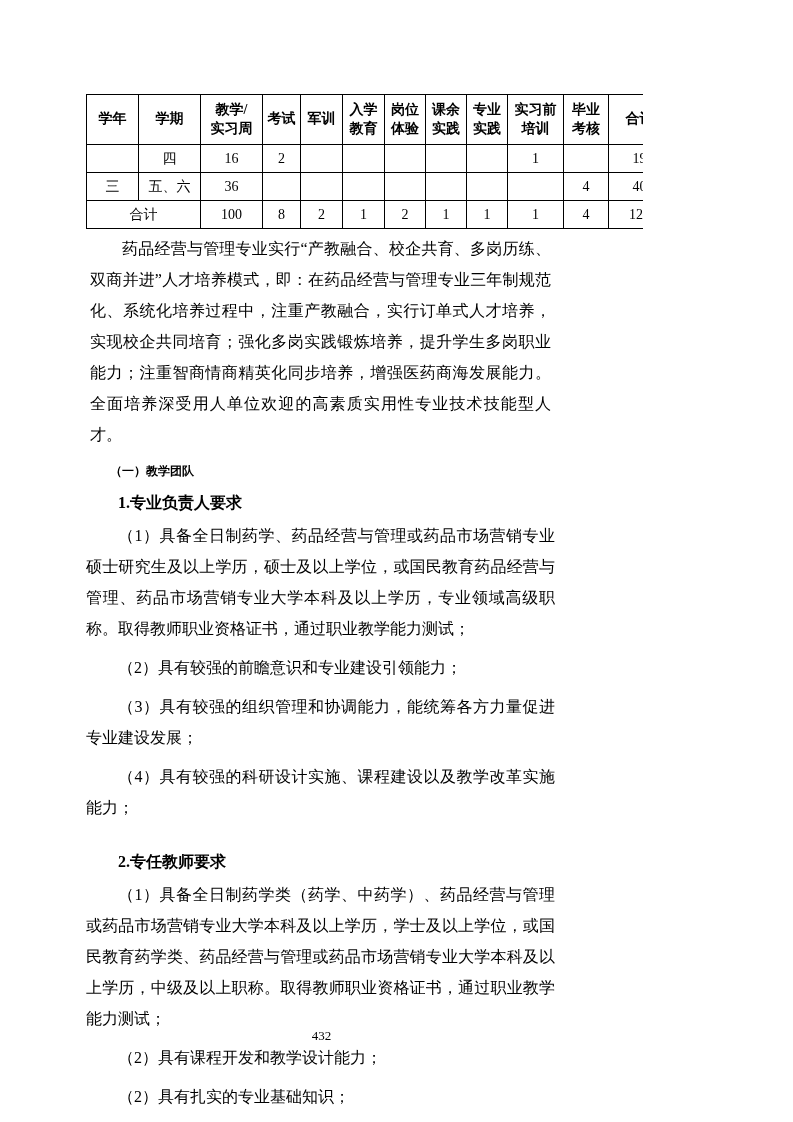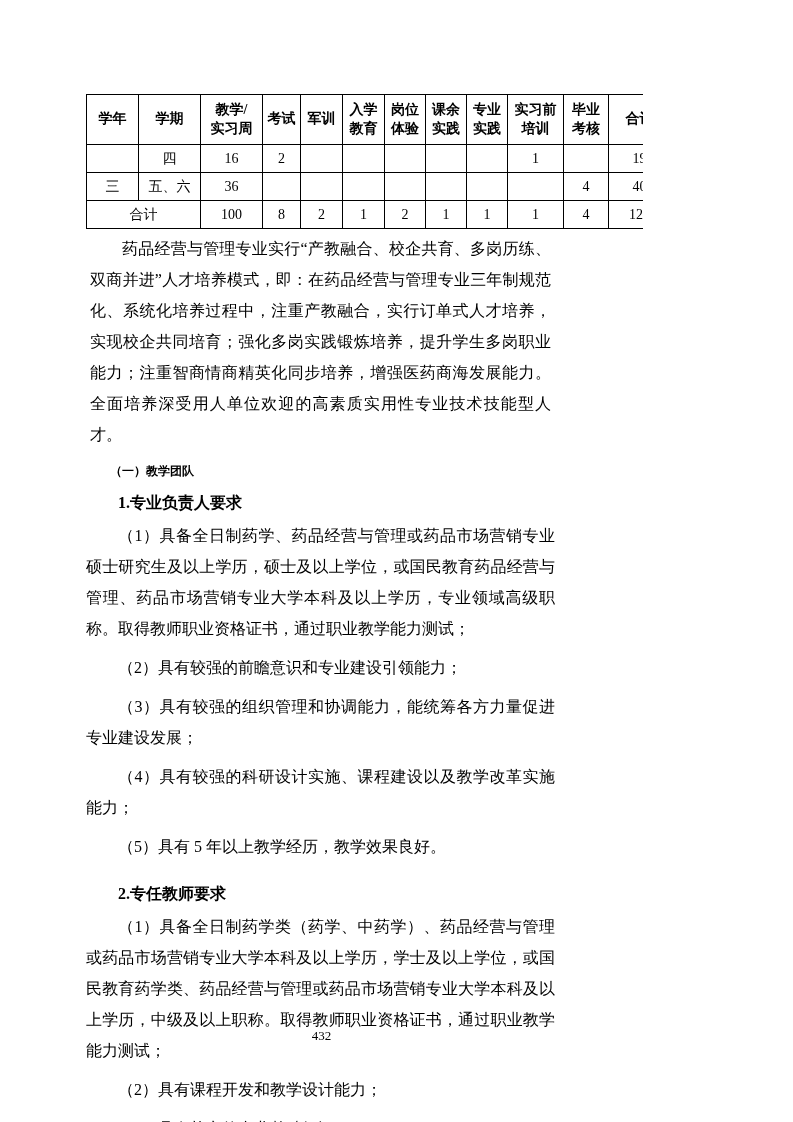--- a/index.html
+++ b/index.html
@@ -54,21 +54,21 @@
     margin: 6px 0 0 0;
     text-indent: 2em;
   }
   .h-num {
     font-size: 16px;
     font-weight: bold;
     line-height: 31px;
     margin: 0;
     text-indent: 2em;
   }
-  .h-num.gap { margin-top: 16px; }
+  .h-num.gap { margin-top: 23px; }
   .para {
     font-size: 16px;
     line-height: 31px;
     text-align: justify;
     text-indent: 2em;
     margin: 4px;
   }
   .para-item {
     font-size: 16px;
     line-height: 31px;
@@ -177,21 +177,20 @@
 
   <p class="para">药品经营与管理专业实行“产教融合、校企共育、多岗历练、双商并进”人才培养模式，即：在药品经营与管理专业三年制规范化、系统化培养过程中，注重产教融合，实行订单式人才培养，实现校企共同培育；强化多岗实践锻炼培养，提升学生多岗职业能力；注重智商情商精英化同步培养，增强医药商海发展能力。全面培养深受用人单位欢迎的高素质实用性专业技术技能型人才。</p>
 
   <h3 class="h-sub">（一）教学团队</h3>
 
   <h4 class="h-num">1.专业负责人要求</h4>
   <p class="para-item tight">（1）具备全日制药学、药品经营与管理或药品市场营销专业硕士研究生及以上学历，硕士及以上学位，或国民教育药品经营与管理、药品市场营销专业大学本科及以上学历，专业领域高级职称。取得教师职业资格证书，通过职业教学能力测试；</p>
   <p class="para-item">（2）具有较强的前瞻意识和专业建设引领能力；</p>
   <p class="para-item">（3）具有较强的组织管理和协调能力，能统筹各方力量促进专业建设发展；</p>
   <p class="para-item">（4）具有较强的科研设计实施、课程建设以及教学改革实施能力；</p>
-  <p class="para-item">（5）具有 5 年以上教学经历，教学效果良好。</p>
 
   <h4 class="h-num gap">2.专任教师要求</h4>
   <p class="para-item tight">（1）具备全日制药学类（药学、中药学）、药品经营与管理或药品市场营销专业大学本科及以上学历，学士及以上学位，或国民教育药学类、药品经营与管理或药品市场营销专业大学本科及以上学历，中级及以上职称。取得教师职业资格证书，通过职业教学能力测试；</p>
   <p class="para-item">（2）具有课程开发和教学设计能力；</p>
   <p class="para-item">（2）具有扎实的专业基础知识；</p>
 
   <div class="page-number">432</div>
 </div>
 
 </body></html>

